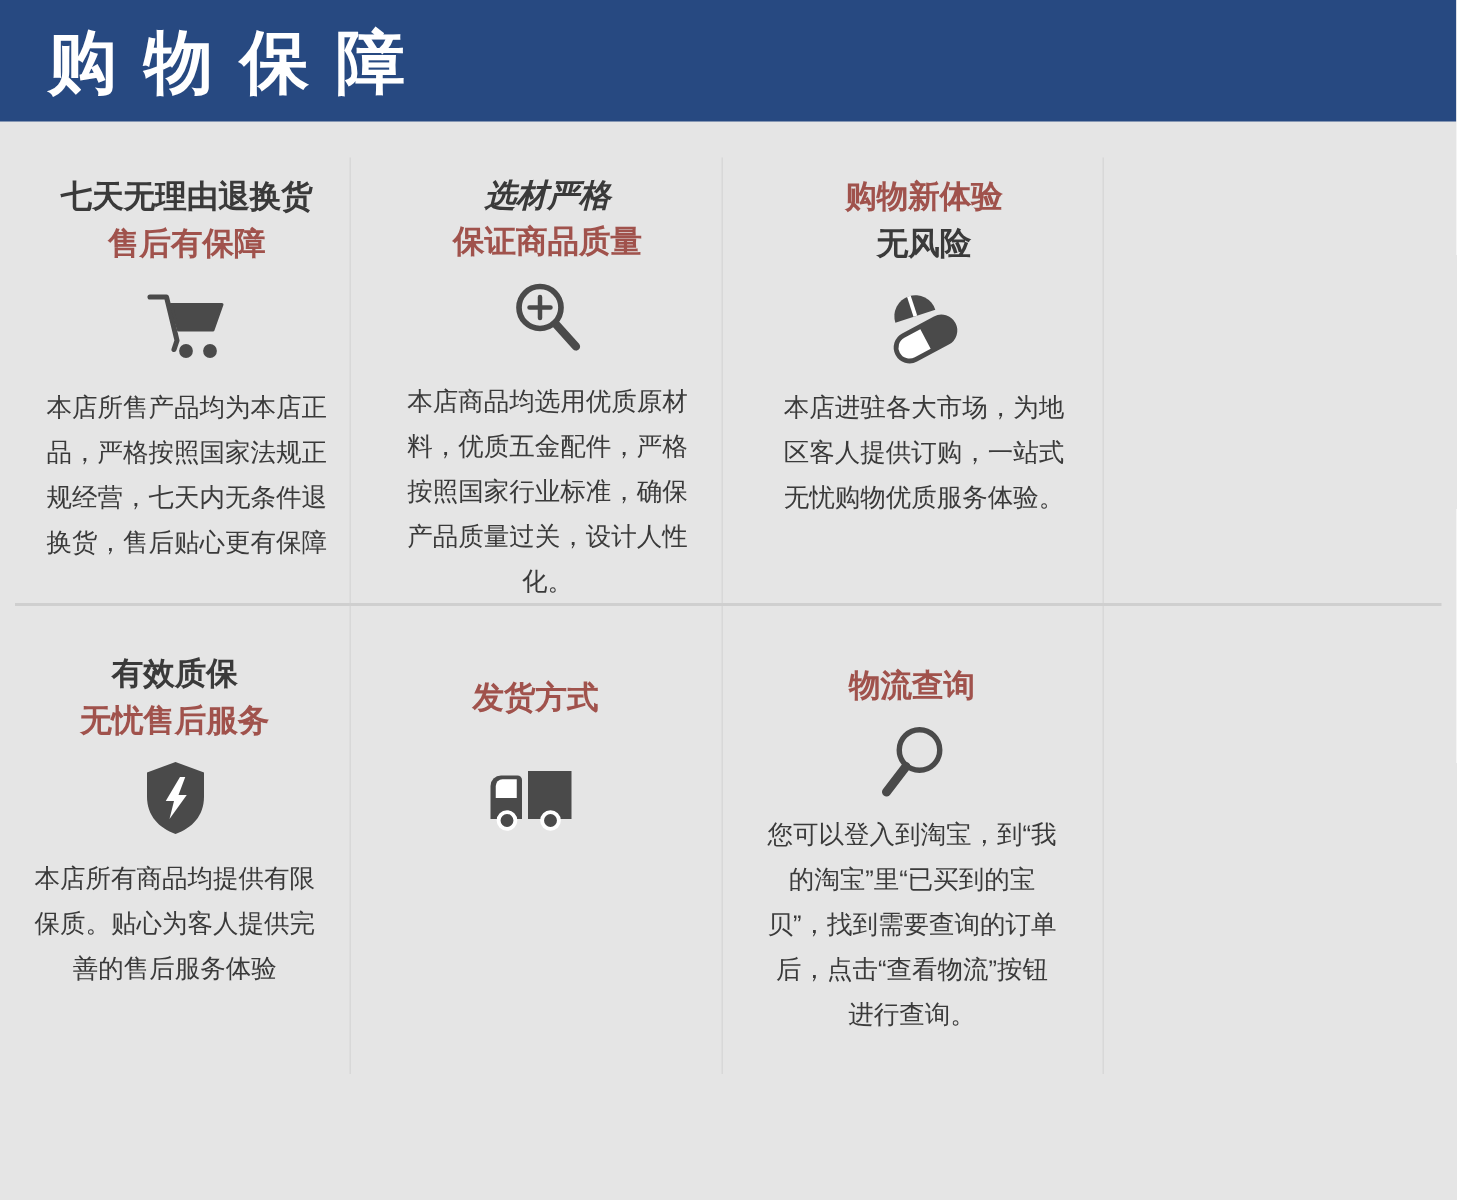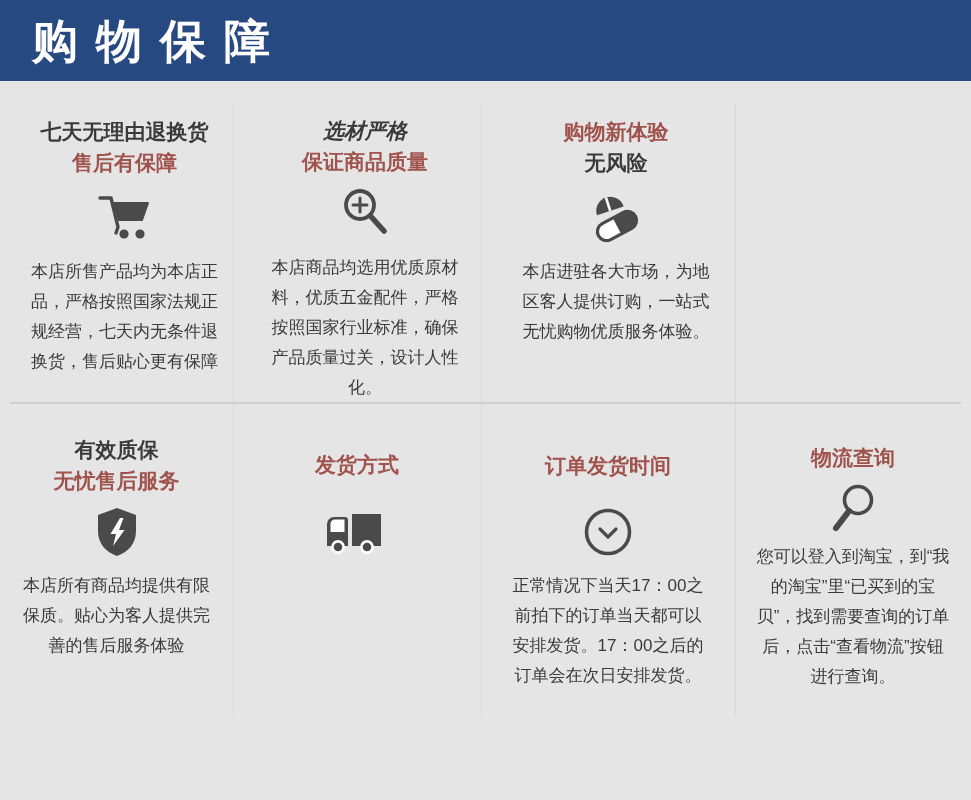--- a/index.html
+++ b/index.html
@@ -140,33 +140,20 @@
           <svg width="72" height="46" viewBox="0 0 72 46">
             <path d="M6 15 a7 7 0 0 1 7 -7 h11 a3 3 0 0 1 3 3 v26 H6 Z" fill="currentColor"></path>
             <path d="M9.5 15 a4.5 4.5 0 0 1 4.5 -4.5 h9.5 V23 H9.5 Z" fill="#ffffff"></path>
             <rect x="31" y="5" width="29" height="32" fill="currentColor"></rect>
             <circle cx="17" cy="38" r="5.6" fill="currentColor" stroke="#ffffff" stroke-width="2.6"></circle>
             <circle cx="46" cy="38" r="5.6" fill="currentColor" stroke="#ffffff" stroke-width="2.6"></circle>
           </svg>
         </div>
       </div>
 
-      <div class="cell">
-        <div class="titles">
-          <div class="t1" style="color: rgb(160, 82, 76);">订单发货时间</div>
-
-        </div>
-        <div class="iconwrap">
-          <svg width="52" height="52" viewBox="0 0 52 52">
-            <circle cx="26" cy="26" r="21.5" fill="none" stroke="currentColor" stroke-width="3.6"></circle>
-            <path d="M18 23 L26 31 L34 23" fill="none" stroke="currentColor" stroke-width="3.2" stroke-linecap="round" stroke-linejoin="round"></path>
-          </svg>
-        </div>
-        <p class="body">正常情况下当天17：00之前拍下的订单当天都可以安排发货。17：00之后的订单会在次日安排发货。</p>
-      </div>
 
       <div class="cell">
         <div class="titles">
           <div class="t1" style="color: rgb(160, 82, 76); text-align: right;">物流查询</div>
 
         </div>
         <div class="iconwrap">
           <svg width="52" height="56" viewBox="0 0 52 56">
             <circle cx="31" cy="18" r="13.5" fill="none" stroke="currentColor" stroke-width="3.6"></circle>
             <path d="M22 29 L9 46" fill="none" stroke="currentColor" stroke-width="6" stroke-linecap="round"></path>

